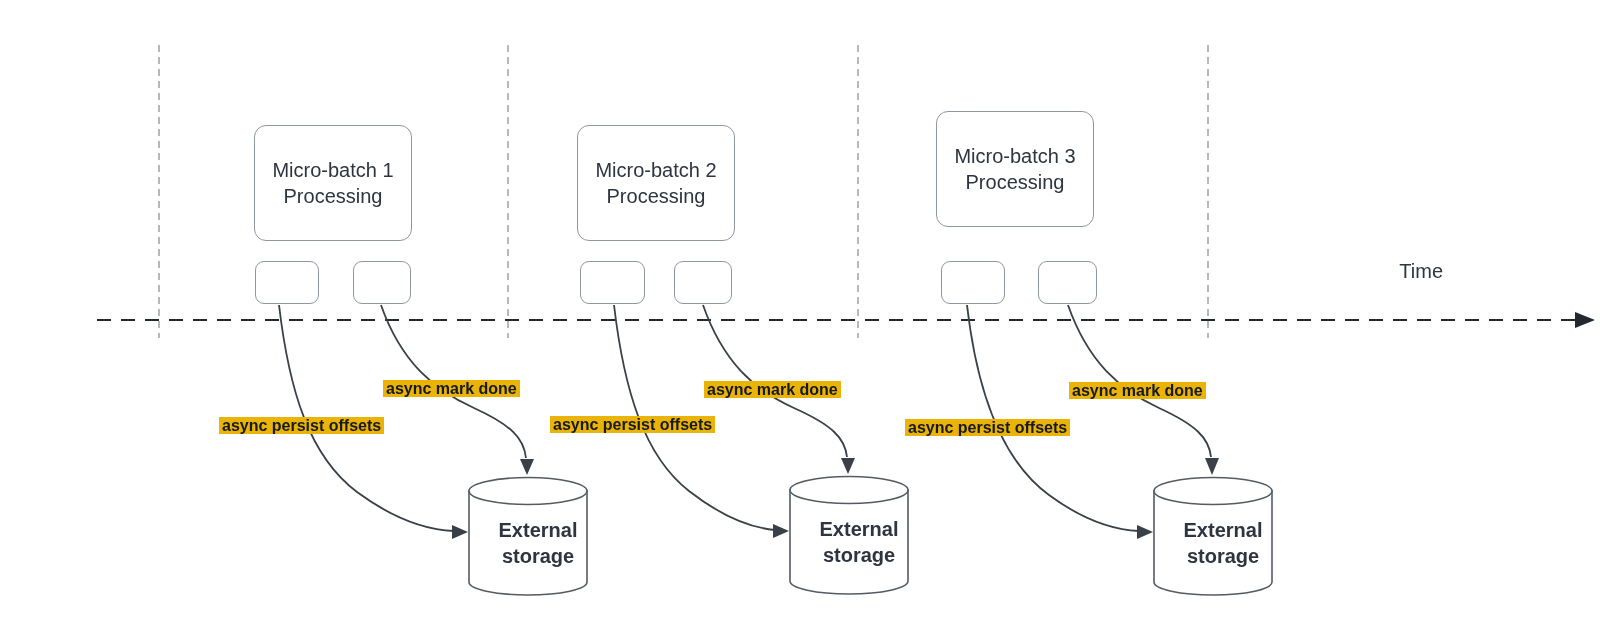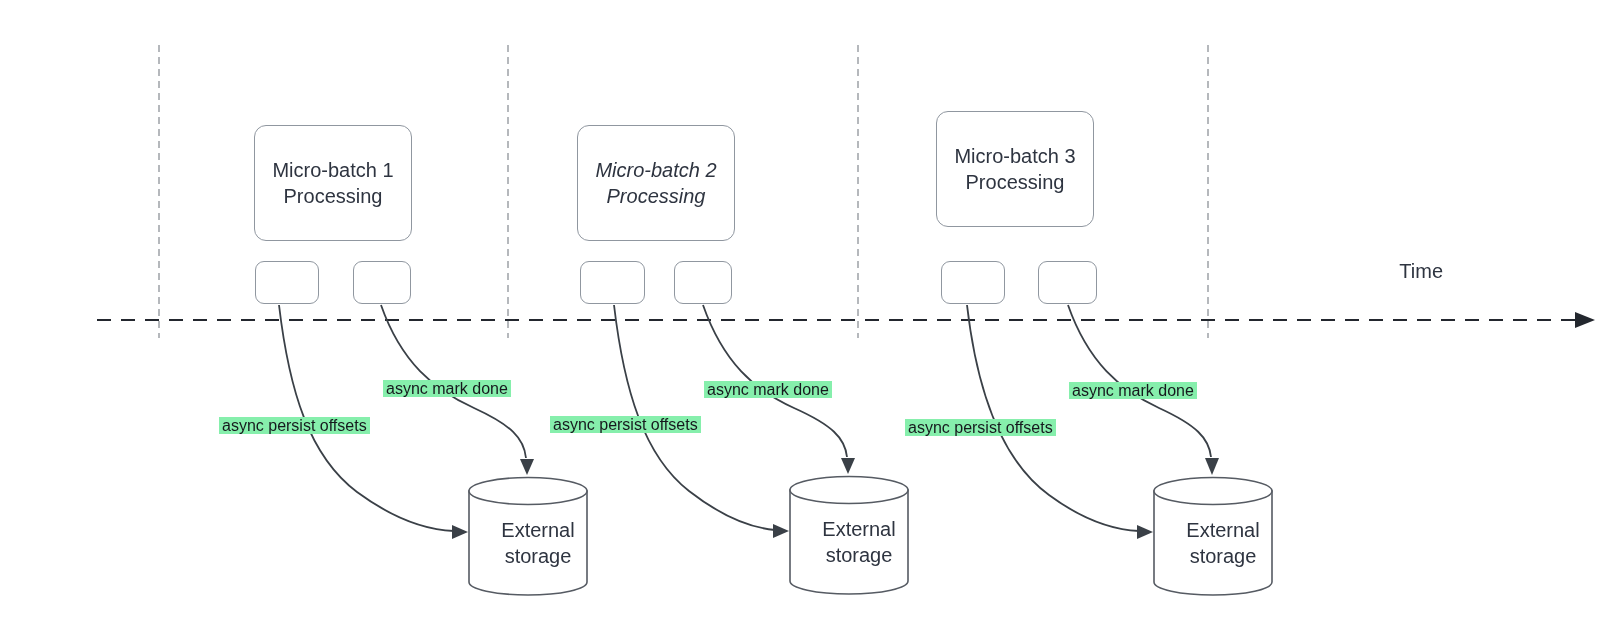--- a/index.html
+++ b/index.html
@@ -30,26 +30,26 @@
     position:absolute;width:158px;height:116px;
     border:1.5px solid var(--shape-border);border-radius:12px;background:#fff;
     display:flex;align-items:center;justify-content:center;text-align:center;
     font-size:20px;line-height:26px;color:var(--text);white-space:pre-line;
   }
   .mini-rect{
     position:absolute;height:43px;top:261px;
     border:1.5px solid var(--shape-border);border-radius:9px;background:#fff;
   }
   .flow-label{
-    position:absolute;font-size:16px;font-weight:normal;color:var(--label-text);
-    background:#86efac;padding:0 3px;white-space:nowrap;line-height:17px;
+    position:absolute;font-size:16px;font-weight:bold;color:var(--label-text);
+    background:#eab308;padding:0 3px;white-space:nowrap;line-height:17px;
   }
   .storage-label{
     position:absolute;width:138px;text-align:center;
-    font-size:20px;line-height:26px;color:var(--text);white-space:pre-line;
+    font-size:20px;line-height:26px;color:var(--text);white-space:pre-line;font-weight:bold;
   }
   .time-label{
     position:absolute;left:1346px;top:260px;width:80px;text-align:right;
     font-size:20px;color:var(--text);
   }
 </style>
 </head>
 <body>
 
 <div class="canvas">
@@ -95,21 +95,21 @@
 
   <div class="proc-box" style="left:237px;top:125px;">Micro-batch 1
 Processing</div>
   <div class="mini-rect" style="left:238px;width:64px;"></div>
   <div class="mini-rect" style="left:336px;width:58px;"></div>
   <div class="flow-label" style="left:202px;top:417px;">async persist offsets</div>
   <div class="flow-label" style="left:366px;top:380px;">async mark done</div>
   <div class="storage-label" style="left:452px;top:517px;">External
 storage</div>
 
-  <div class="proc-box" style="left:560px;top:125px;font-style:italic;">Micro-batch 2
+  <div class="proc-box" style="left:560px;top:125px;">Micro-batch 2
 Processing</div>
   <div class="mini-rect" style="left:563px;width:65px;"></div>
   <div class="mini-rect" style="left:657px;width:58px;"></div>
   <div class="flow-label" style="left:533px;top:416px;">async persist offsets</div>
   <div class="flow-label" style="left:687px;top:381px;">async mark done</div>
   <div class="storage-label" style="left:773px;top:516px;">External
 storage</div>
 
   <div class="proc-box" style="left:919px;top:111px;">Micro-batch 3
 Processing</div>

